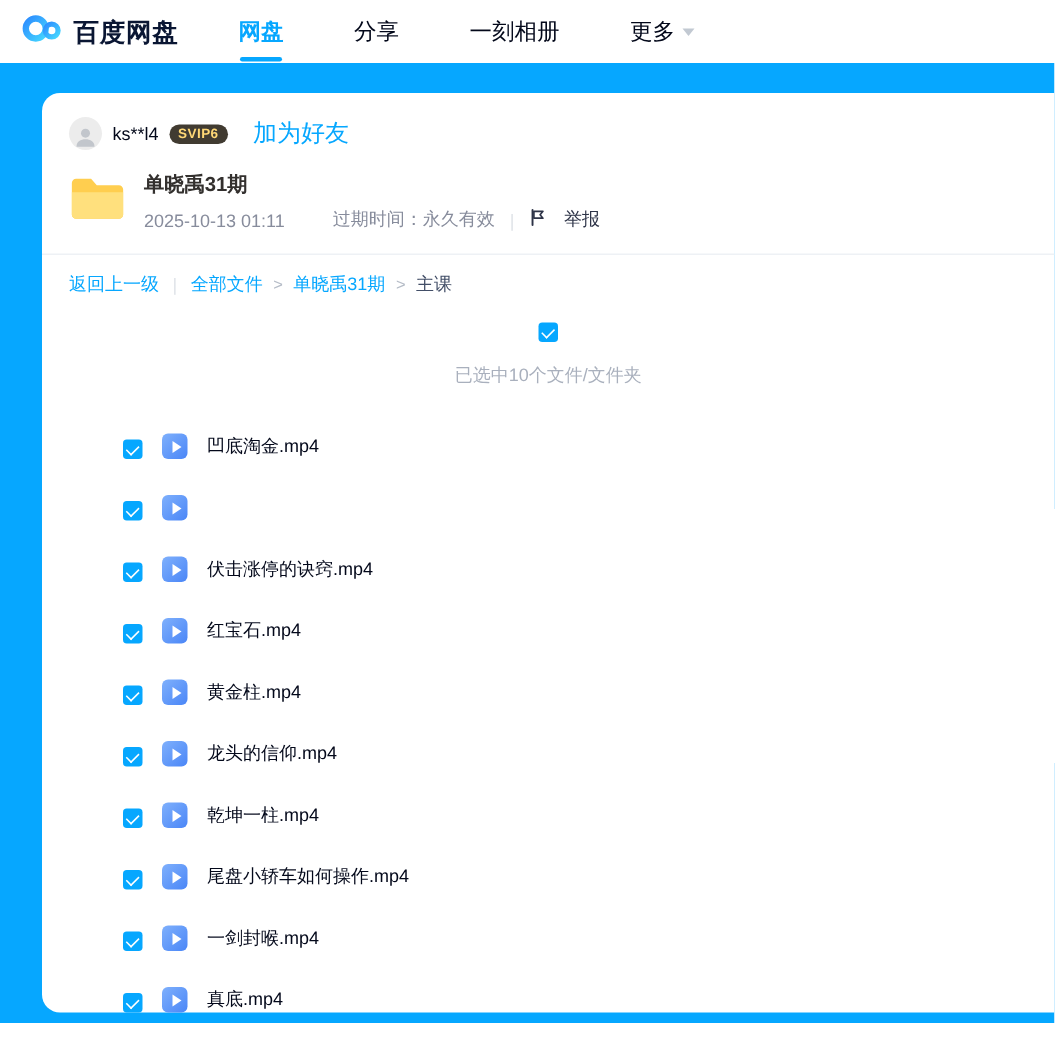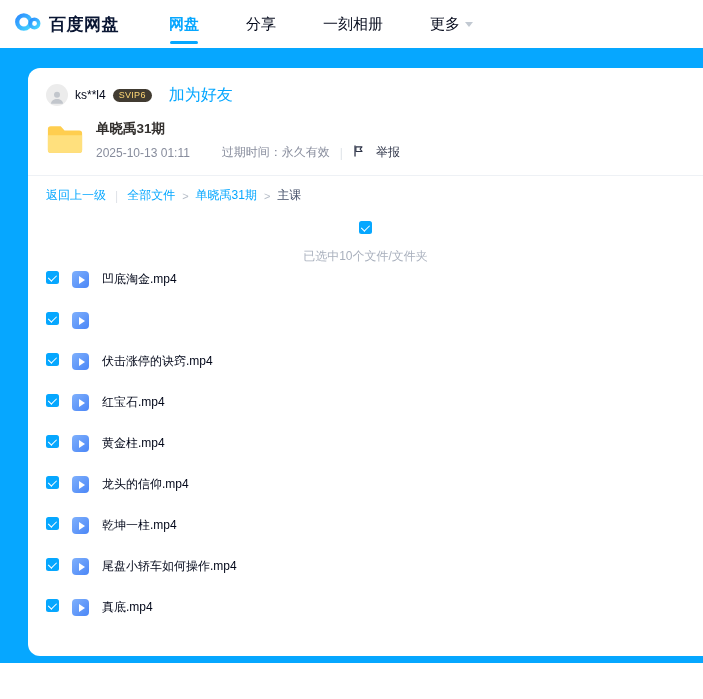--- a/index.html
+++ b/index.html
@@ -1,43 +1,43 @@
 <!DOCTYPE html>
 <html><head>
 <meta charset="utf-8">
 <style>
   * { margin:0; padding:0; box-sizing:border-box; }
   html,body { width:703px; height:699px; overflow:hidden; background:#ffffff;
     font-family:"Liberation Sans","DejaVu Sans",sans-serif; }
 
   
-  .topbar { height:48px; background:#ffffff; display:flex; align-items:center; padding-left:14px; }
+  .topbar { height:42px; background:#ffffff; display:flex; align-items:center; padding-left:14px; }
   .logo-group { display:flex; align-items:center; gap:7px; }
   .logo-text { font-size:17px; font-weight:bold; color:#0a1633; letter-spacing:.5px; }
-  .nav { display:flex; margin-left:50px; gap:47px; }
+  .nav { display:flex; margin-left:40px; gap:47px; }
   .nav-item { position:relative; font-size:15px; color:#03081a; height:42px; display:flex;
     align-items:center; cursor:pointer; }
   .nav-item.active { color:#06a7ff; font-weight:bold; }
   .nav-item.active::after { content:""; position:absolute; bottom:1px; left:50%;
     transform:translateX(-50%); width:28px; height:3px; border-radius:2px; background:#06a7ff; }
   .chevron-down { display:inline-block; margin-left:5px; width:0; height:0;
     border-left:4px solid transparent; border-right:4px solid transparent;
     border-top:5px solid #c2c9d2; }
 
   
   .hero { background:#06a7ff; padding:20px 0 7px 28px; }
   .card { background:#ffffff; border-radius:12px 0 0 12px; min-height:588px; width:100%;
     padding-top:16px; }
 
   
   .user-row { display:flex; align-items:center; gap:7px; padding:0 18px; height:22px; }
   .avatar { width:22px; height:22px; border-radius:50%; background:#ececec; overflow:hidden;
     display:flex; align-items:flex-end; justify-content:center; }
   .username { font-size:12px; color:#03081a; font-weight:500; }
-  .vip-badge { background:#413b31; color:#ffd876; font-size:9px; font-weight:normal;
+  .vip-badge { background:#413b31; color:#ffd876; font-size:9px; font-weight:bold;
     padding:2px 6px; border-radius:8px; line-height:1; letter-spacing:.3px; }
   .add-friend { font-size:16px; color:#06a7ff; margin-left:10px; cursor:pointer; }
 
   
   .folder-row { display:flex; align-items:center; gap:12px; margin-top:14px;
     padding:0 18px 14px 18px; border-bottom:1px solid #eef1f5; }
   .folder-texts { display:flex; flex-direction:column; gap:6px; }
   .folder-name { font-size:13.5px; font-weight:bold; color:#33302e; }
   .folder-meta { display:flex; align-items:center; font-size:12px; color:#878c9c; }
   .share-time { margin-right:32px; }
@@ -55,22 +55,22 @@
   .selection-bar { display:flex; align-items:center; gap:14px; padding:7px 18px 6px;flex-direction:column; }
   .selection-text { font-size:12px; color:#a9b0bd; }
 
   
   .checkbox { width:13px; height:13px; flex:none; background:#06a7ff; border-radius:2.5px;
     position:relative; cursor:pointer; }
   .checkbox::after { content:""; position:absolute; left:4.2px; top:1.6px; width:3.5px; height:7px;
     border:solid #fff; border-width:0 1.6px 1.6px 0; transform:rotate(45deg); }
 
   
-  .file-row { display:flex; align-items:flex-start; gap:13px; height:41px; padding:0 18px;
-    cursor:pointer; }
+  .file-row { display:flex; align-items:flex-end; gap:13px; height:41px; padding:0 18px;
+    cursor:pointer;margin-left:36px; }
   .video-icon { width:17px; height:17px; flex:none; border-radius:4px;
     background:linear-gradient(135deg,#7fb0fc,#4a86f7); position:relative; }
   .video-icon::after { content:""; position:absolute; left:6.5px; top:4.5px; width:0; height:0;
     border-left:6px solid #ffffff; border-top:4px solid transparent; border-bottom:4px solid transparent; }
   .file-name { font-size:12px; color:#03081a; }
 </style>
 </head>
 <body>
 
 <div class="topbar">
@@ -198,18 +198,23 @@
         <span class="file-name">乾坤一柱.mp4</span>
       </div>
       <div class="file-row">
         <span class="checkbox"></span>
         <span class="video-icon"></span>
         <span class="file-name">尾盘小轿车如何操作.mp4</span>
       </div>
       <div class="file-row">
         <span class="checkbox"></span>
         <span class="video-icon"></span>
+        <span class="file-name">一剑封喉.mp4</span>
+      </div>
+      <div class="file-row">
+        <span class="checkbox"></span>
+        <span class="video-icon"></span>
         <span class="file-name">真底.mp4</span>
       </div>
     </div>
 
   </div>
 </div>
 
 </body></html>

